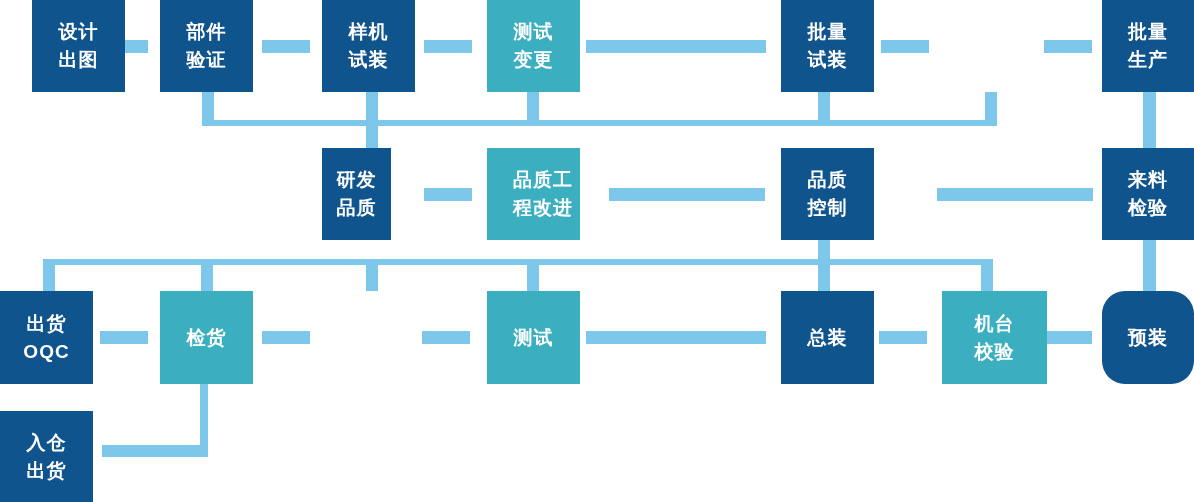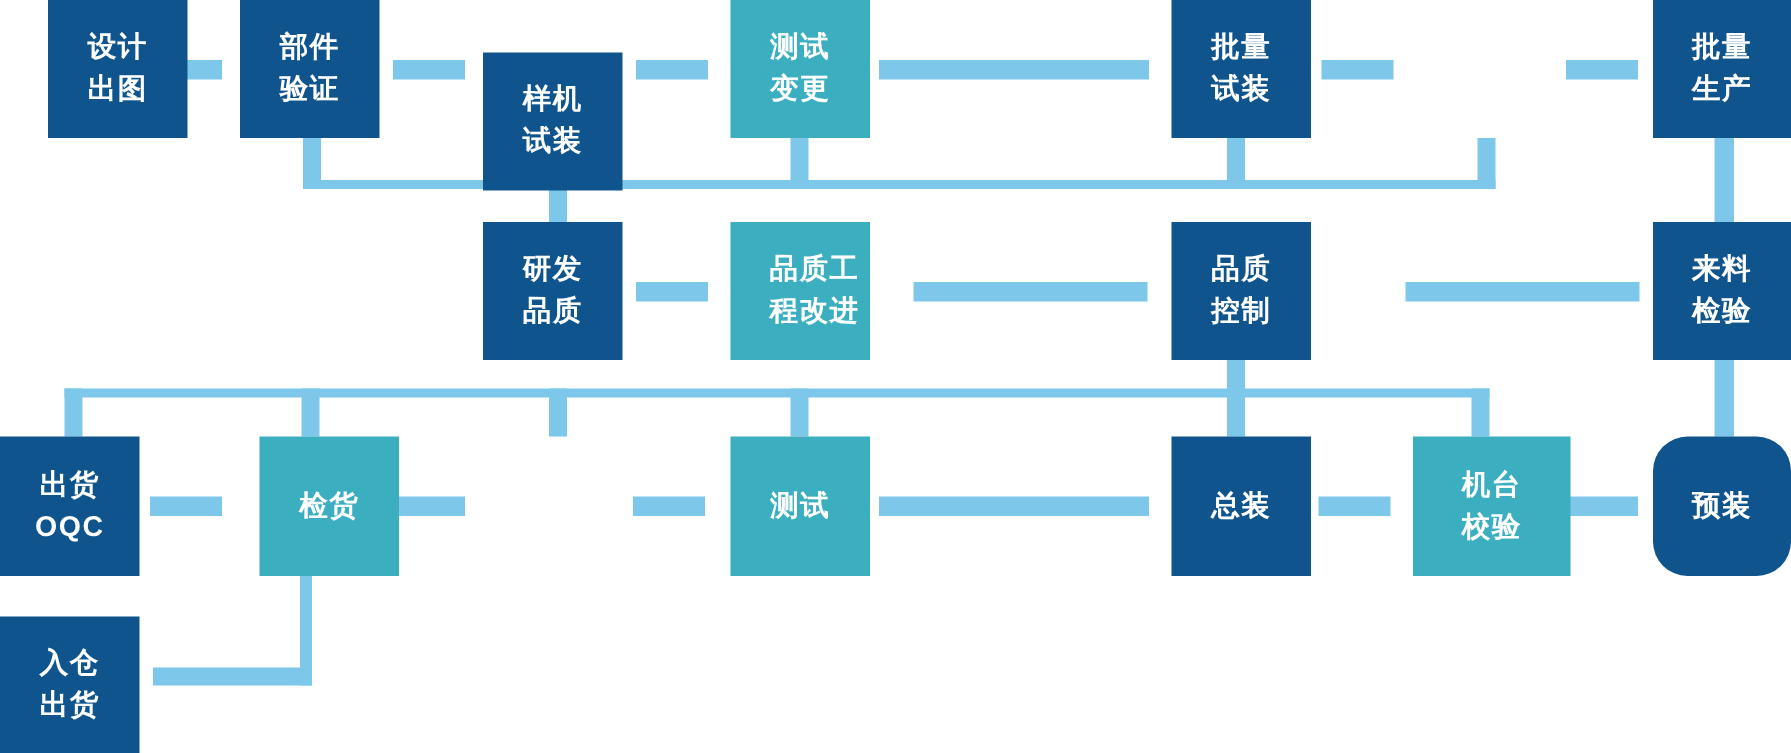--- a/index.html
+++ b/index.html
@@ -69,39 +69,39 @@
     <div class="conn" style="left: 422px; top: 331px; width: 48px; height: 13px;"></div>
     <div class="conn" style="left: 586px; top: 331px; width: 180px; height: 13px;"></div>
     <div class="conn" style="left: 879px; top: 331px; width: 48px; height: 13px;"></div>
     <div class="conn" style="left: 1044px; top: 331px; width: 48px; height: 13px;"></div>
     <div class="conn" style="left: 200px; top: 384px; width: 8px; height: 73px;"></div>
     <div class="conn" style="left: 102px; top: 445px; width: 106px; height: 12px;"></div>
     <div class="node dark" style="left: 0px; top: 0px; width: 93px; height: 92px; margin-left: 32px;">设计
 出图</div>
     <div class="node dark" style="left: 160px; top: 0px; width: 93px; height: 92px;">部件
 验证</div>
-    <div class="node dark" style="left: 322px; top: 0px; width: 93px; height: 92px; margin-top: 35px;">样机
+    <div class="node dark" style="left: 322px; top: 0px; width: 93px; height: 92px;">样机
 试装</div>
     <div class="node teal" style="left: 487px; top: 0px; width: 93px; height: 92px;">测试
 变更</div>
     <div class="node dark" style="left: 781px; top: 0px; width: 93px; height: 92px;">批量
 试装</div>
     <div class="node dark" style="left: 1102px; top: 0px; width: 92px; height: 92px;">批量
 生产</div>
-    <div class="node dark" style="left: 322px; top: 148px; width: 93px; height: 92px;">研发
+    <div class="node dark" style="left: 322px; top: 148px; width: 69px; height: 92px;">研发
 品质</div>
     <div class="node teal" style="left: 487px; top: 148px; width: 93px; height: 92px; padding-left: 19px;">品质工
 程改进</div>
     <div class="node dark" style="left: 781px; top: 148px; width: 93px; height: 92px;">品质
 控制</div>
     <div class="node dark" style="left: 1102px; top: 148px; width: 92px; height: 92px;">来料
 检验</div>
     <div class="node dark" style="left: 0px; top: 291px; width: 93px; height: 93px;">出货
 OQC</div>
-    <div class="node teal" style="left: 160px; top: 291px; width: 93px; height: 93px; margin-left: 13px;">检货</div>
+    <div class="node teal" style="left: 160px; top: 291px; width: 93px; height: 93px;">检货</div>
     <div class="node teal" style="left: 487px; top: 291px; width: 93px; height: 93px;">测试</div>
     <div class="node dark" style="left: 781px; top: 291px; width: 93px; height: 93px;">总装</div>
     <div class="node teal" style="left: 942px; top: 291px; width: 105px; height: 93px;">机台
 校验</div>
     <div class="node dark" style="left: 1102px; top: 291px; width: 92px; height: 93px; border-radius: 23px;">预装</div>
     <div class="node dark" style="left: 0px; top: 411px; width: 93px; height: 91px;">入仓
 出货</div>
   </div>
 
 </body></html>

